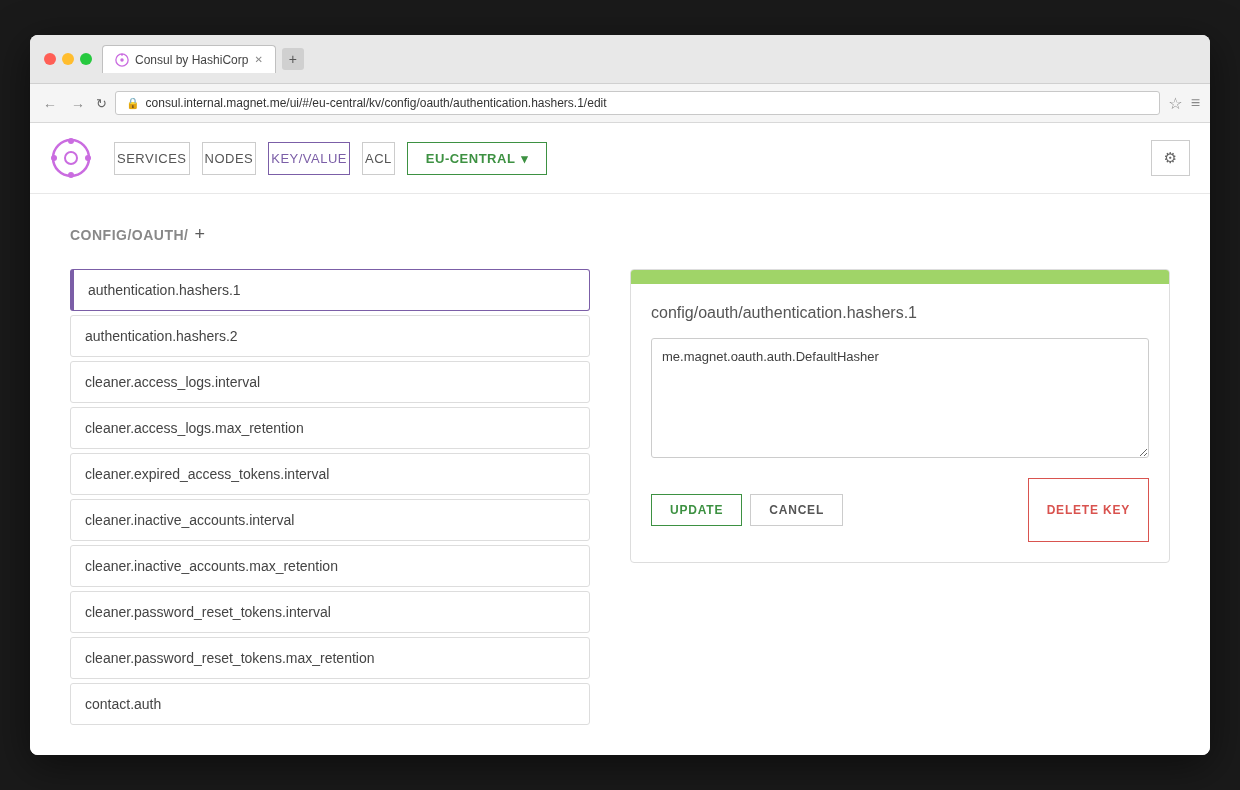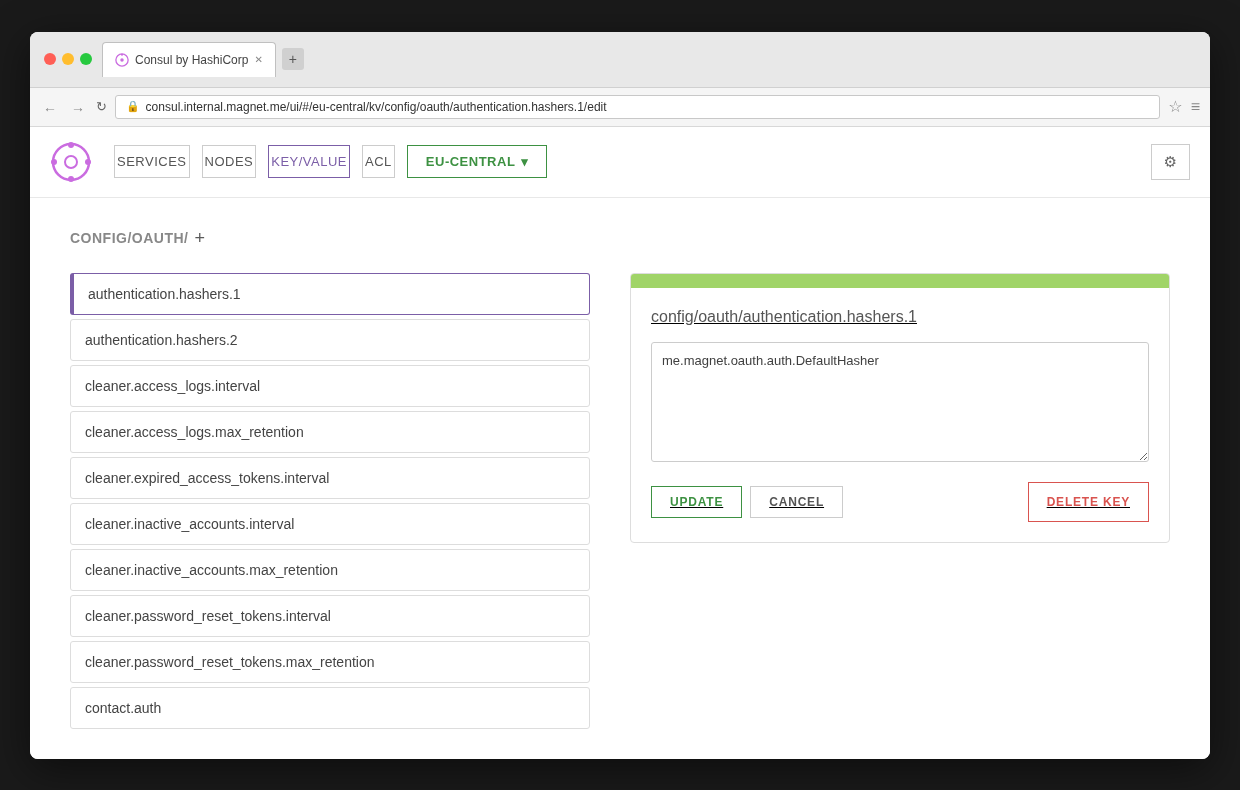--- a/index.html
+++ b/index.html
@@ -48,21 +48,21 @@
       background: #fff;
       border: 1px solid #c0c0c0;
       border-bottom: none;
       border-radius: 4px 4px 0 0;
       padding: 4px 12px;
       font-size: 12px;
       color: #444;
       display: flex;
       align-items: center;
       gap: 6px;
-      height: 35px;
+      height: 28px;
     }
     .tab-close {
       font-size: 10px;
       color: #888;
       cursor: pointer;
     }
     .consul-icon {
       width: 14px;
       height: 14px;
     }
@@ -235,21 +235,20 @@
       border: 1px solid #ddd;
       border-radius: 4px;
       overflow: hidden;
     }
     .edit-panel-header-bar {
       background: #a0d468;
       height: 14px;
     }
     .edit-panel-body {
       padding: 20px;
-      text-decoration: underline;
     }
     .edit-panel-title {
       font-size: 16px;
       color: #555;
       margin-bottom: 16px;
       font-weight: 400;
     }
     .edit-textarea {
       width: 100%;
       min-height: 120px;
@@ -284,21 +283,21 @@
       padding: 8px 18px;
       font-size: 12px;
       font-weight: 700;
       letter-spacing: 0.8px;
       cursor: pointer;
     }
     .btn-delete {
       border: 1px solid #d9534f;
       background: #fff;
       color: #d9534f;
-      padding: 12px 18px;
+      padding: 24px 18px;
       font-size: 12px;
       font-weight: 700;
       letter-spacing: 0.8px;
       cursor: pointer;
       margin-left: auto;
     }
   </style>
 </head>
 <body>
 

